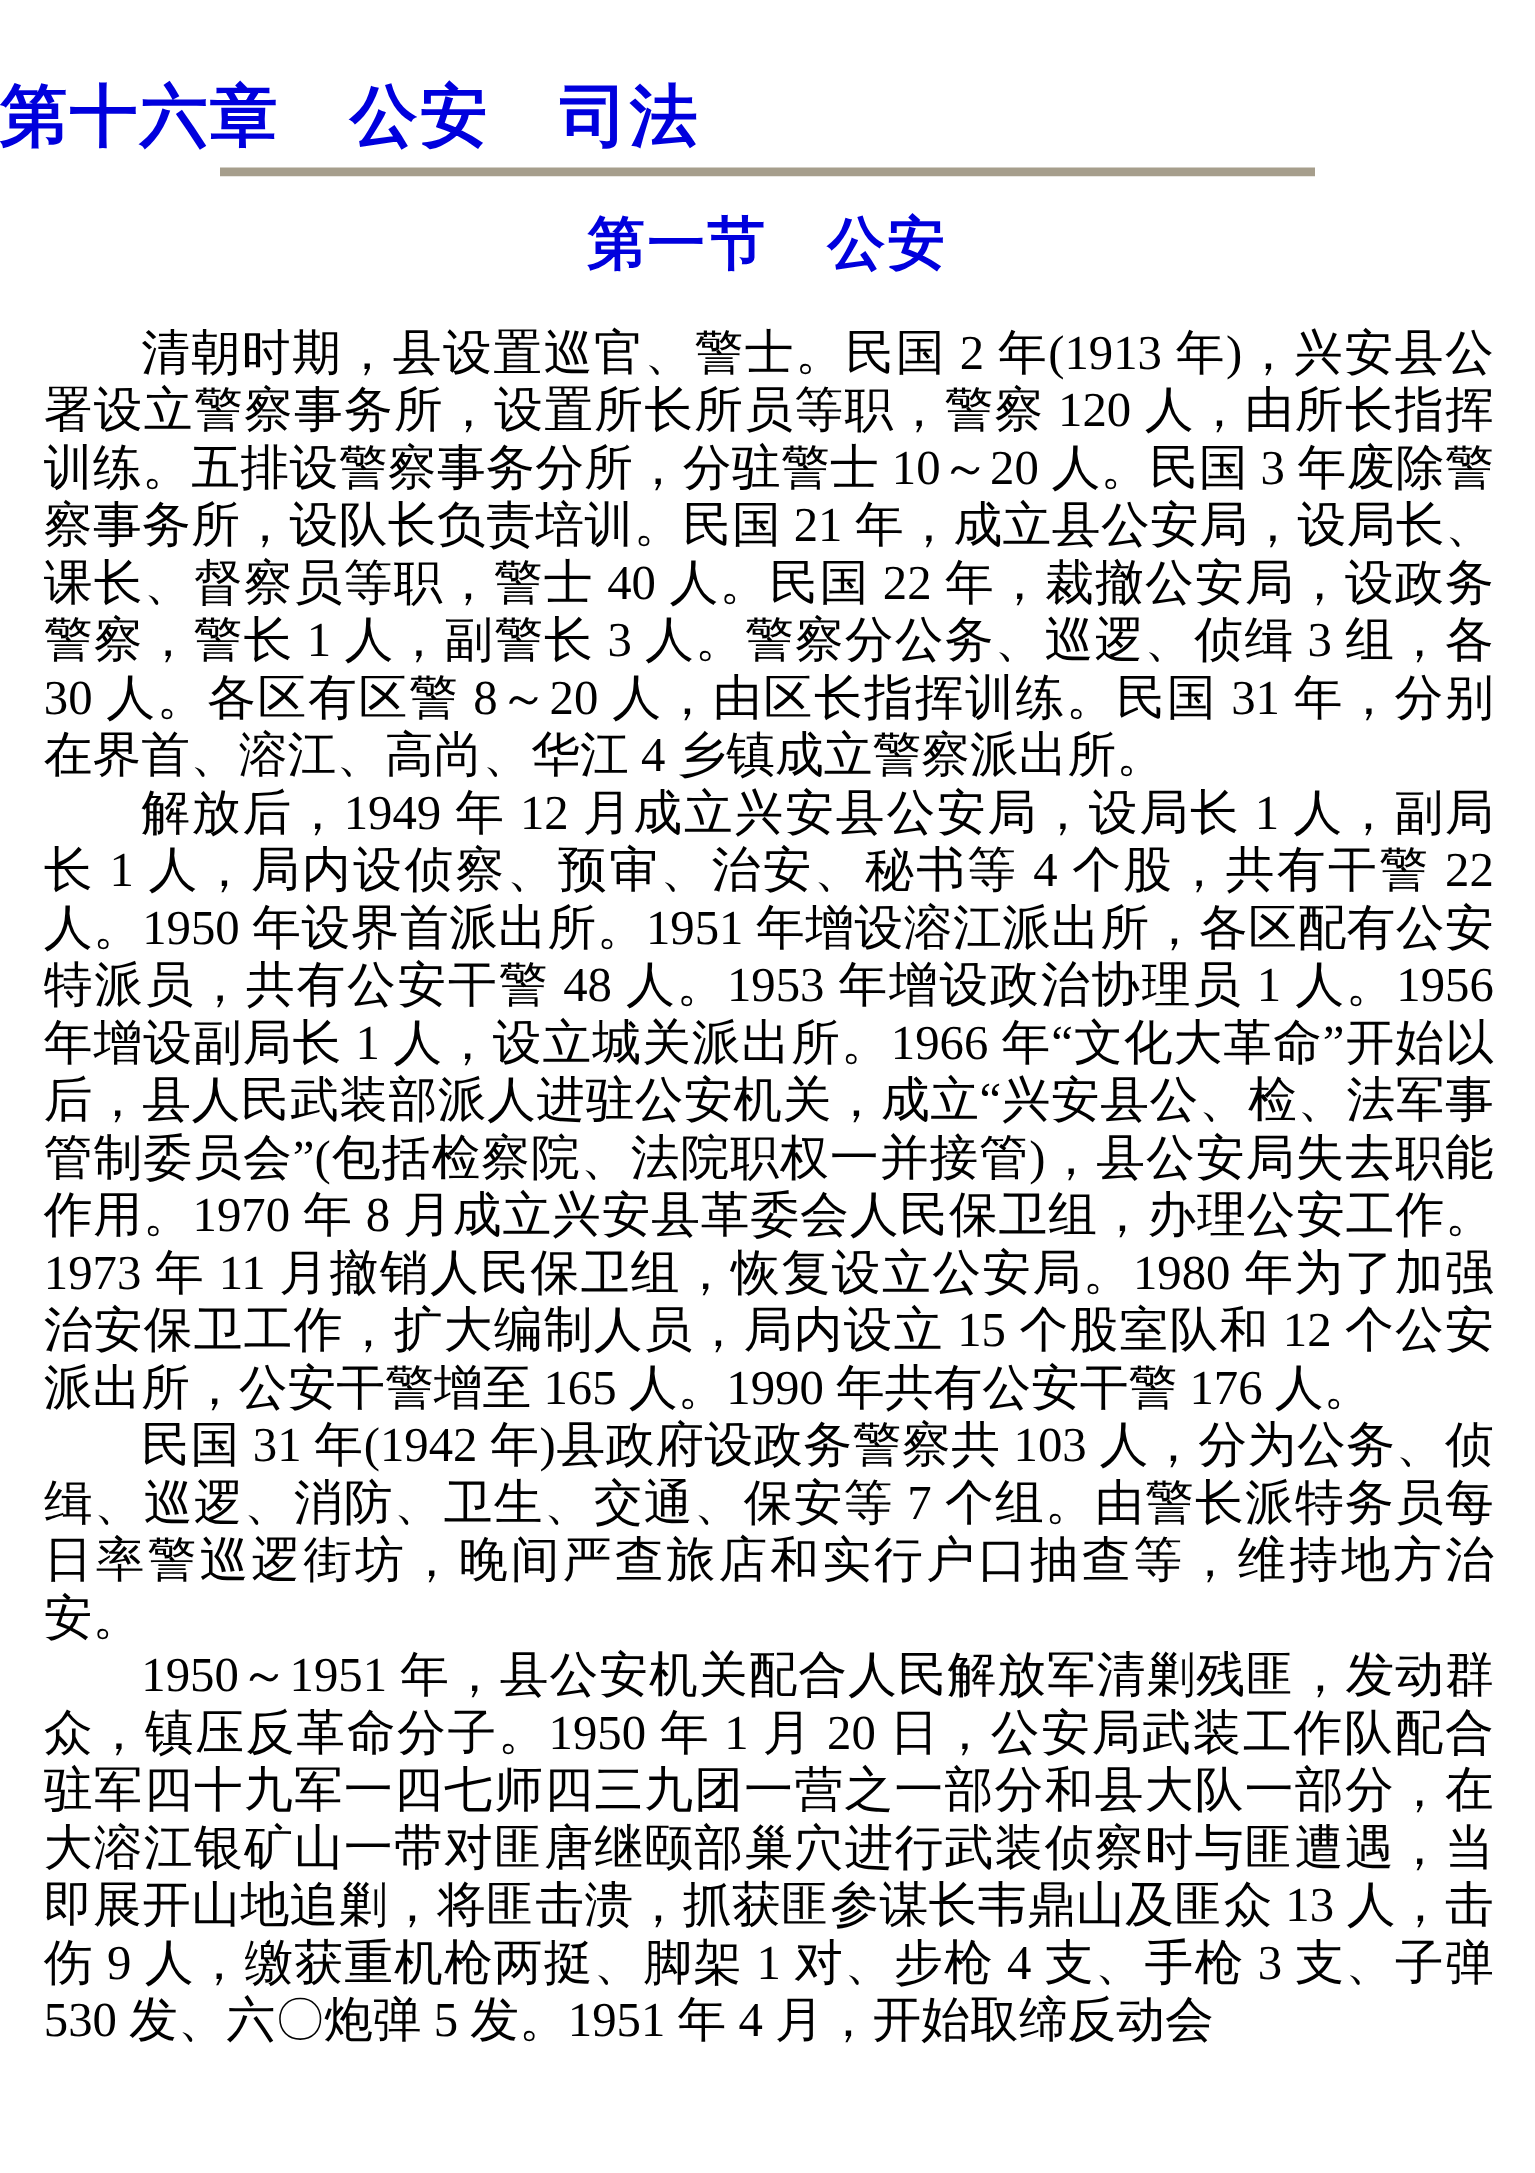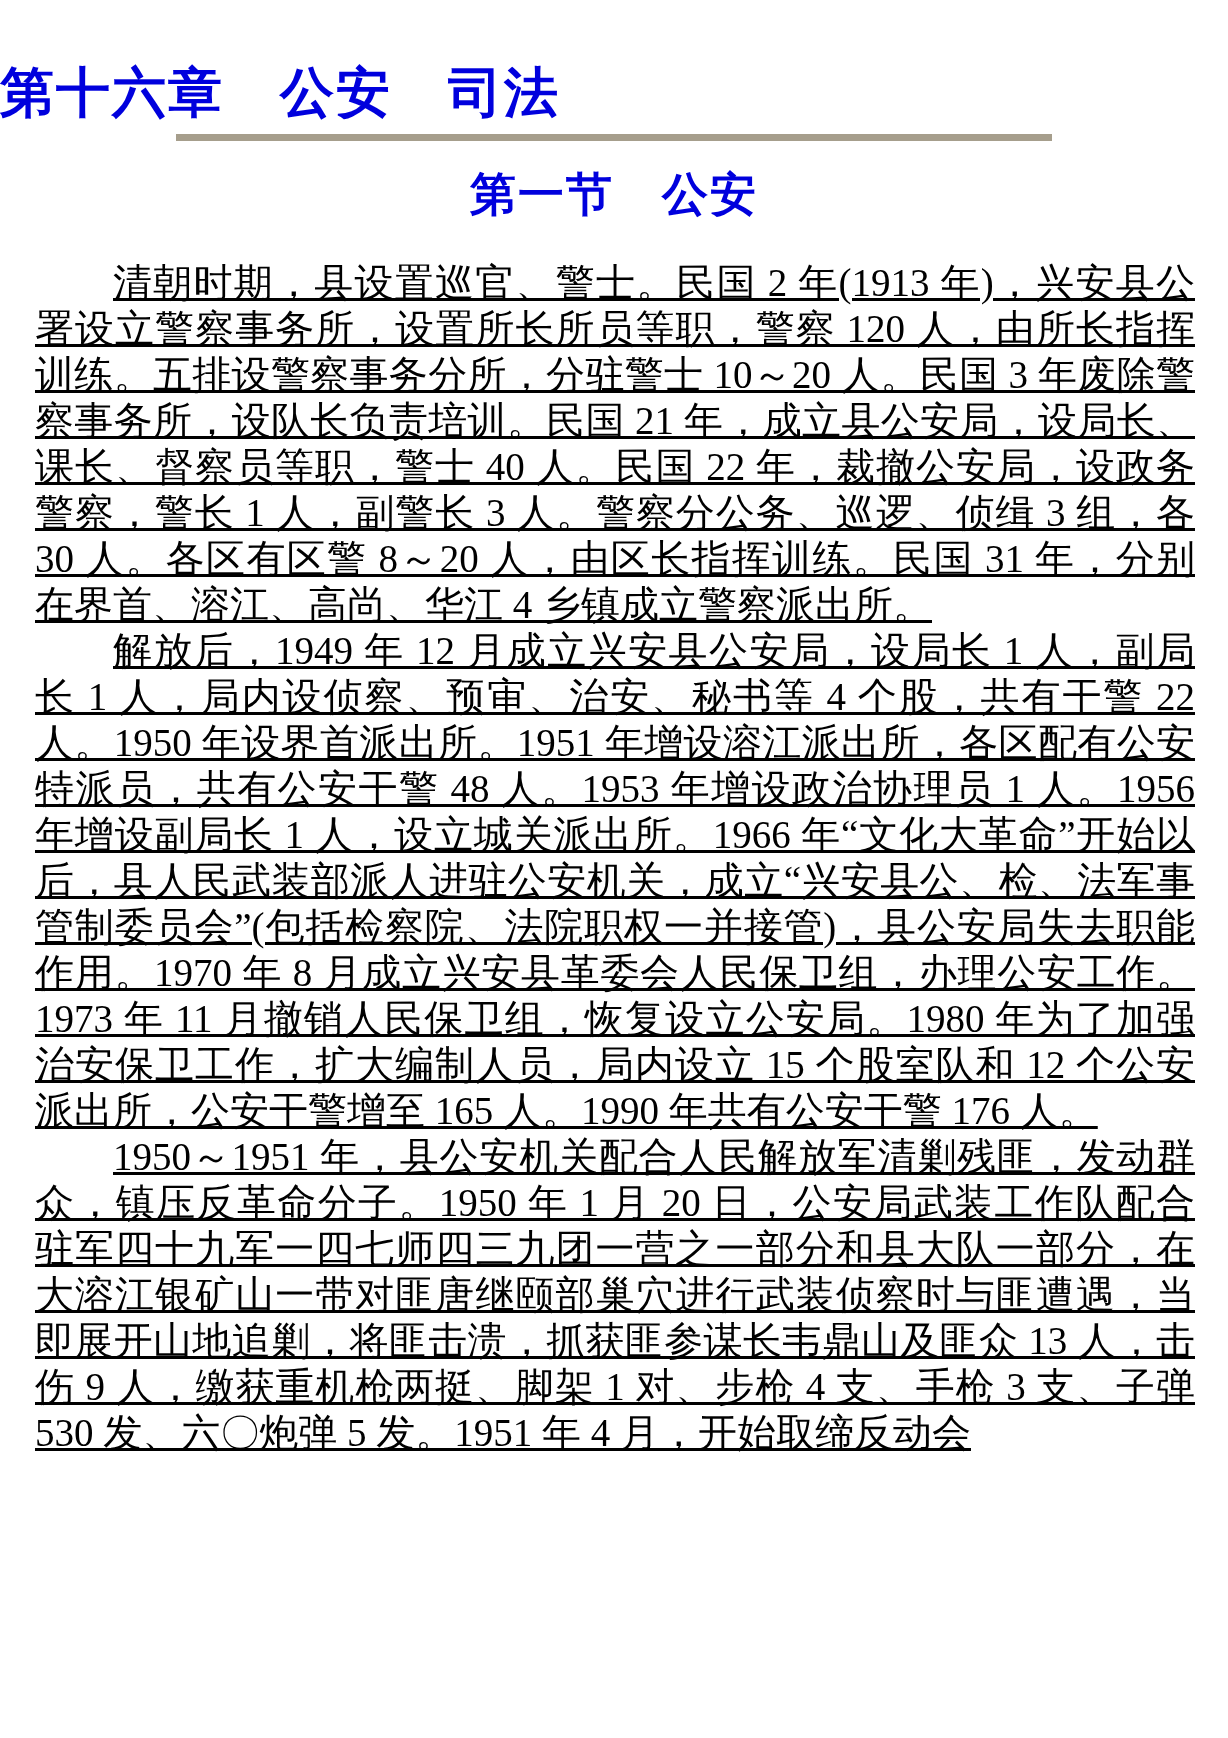--- a/index.html
+++ b/index.html
@@ -43,21 +43,20 @@
   .content {
     margin: 38px 33px 0 35px;
     font-size: 39px;
     line-height: 46px;
     text-align: justify;
   }
   .content p {
     margin: 0;
     padding: 0;
     text-indent: 2em;
-    text-decoration: underline;
   }
   .subsection-heading {
     margin: 46px 0 0 0;
     padding: 0;
     font-size: 39px;
     line-height: 46px;
     font-weight: bold;
     text-indent: 2em;
   }
 </style>
@@ -72,19 +71,20 @@
 
   <h2 class="section-title">第一节　公安</h2>
 
   <div class="content">
 
     <p>清朝时期，县设置巡官、警士。民国 2 年(1913 年)，兴安县公署设立警察事务所，设置所长所员等职，警察 120 人，由所长指挥训练。五排设警察事务分所，分驻警士 10～20 人。民国 3 年废除警察事务所，设队长负责培训。民国 21 年，成立县公安局，设局长、课长、督察员等职，警士 40 人。民国 22 年，裁撤公安局，设政务警察，警长 1 人，副警长 3 人。警察分公务、巡逻、侦缉 3 组，各 30 人。各区有区警 8～20 人，由区长指挥训练。民国 31 年，分别在界首、溶江、高尚、华江 4 乡镇成立警察派出所。</p>
 
     <p>解放后，1949 年 12 月成立兴安县公安局，设局长 1 人，副局长 1 人，局内设侦察、预审、治安、秘书等 4 个股，共有干警 22 人。1950 年设界首派出所。1951 年增设溶江派出所，各区配有公安特派员，共有公安干警 48 人。1953 年增设政治协理员 1 人。1956 年增设副局长 1 人，设立城关派出所。1966 年“文化大革命”开始以后，县人民武装部派人进驻公安机关，成立“兴安县公、检、法军事管制委员会”(包括检察院、法院职权一并接管)，县公安局失去职能作用。1970 年 8 月成立兴安县革委会人民保卫组，办理公安工作。1973 年 11 月撤销人民保卫组，恢复设立公安局。1980 年为了加强治安保卫工作，扩大编制人员，局内设立 15 个股室队和 12 个公安派出所，公安干警增至 165 人。1990 年共有公安干警 176 人。</p>
 
 
+    <p>民国 31 年(1942 年)县政府设政务警察共 103 人，分为公务、侦缉、巡逻、消防、卫生、交通、保安等 7 个组。由警长派特务员每日率警巡逻街坊，晚间严查旅店和实行户口抽查等，维持地方治安。</p>
 
 
     <p>1950～1951 年，县公安机关配合人民解放军清剿残匪，发动群众，镇压反革命分子。1950 年 1 月 20 日，公安局武装工作队配合驻军四十九军一四七师四三九团一营之一部分和县大队一部分，在大溶江银矿山一带对匪唐继颐部巢穴进行武装侦察时与匪遭遇，当即展开山地追剿，将匪击溃，抓获匪参谋长韦鼎山及匪众 13 人，击伤 9 人，缴获重机枪两挺、脚架 1 对、步枪 4 支、手枪 3 支、子弹 530 发、六〇炮弹 5 发。1951 年 4 月，开始取缔反动会</p>
 
   </div>
 
 </div>
 
 </body></html>

